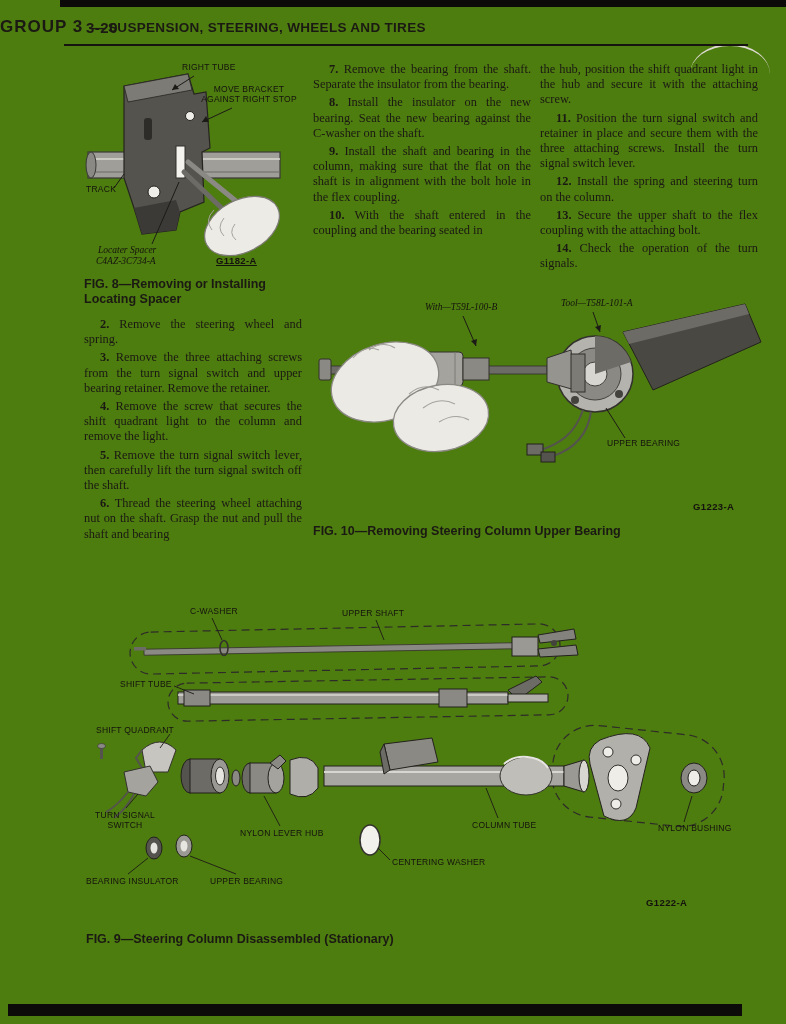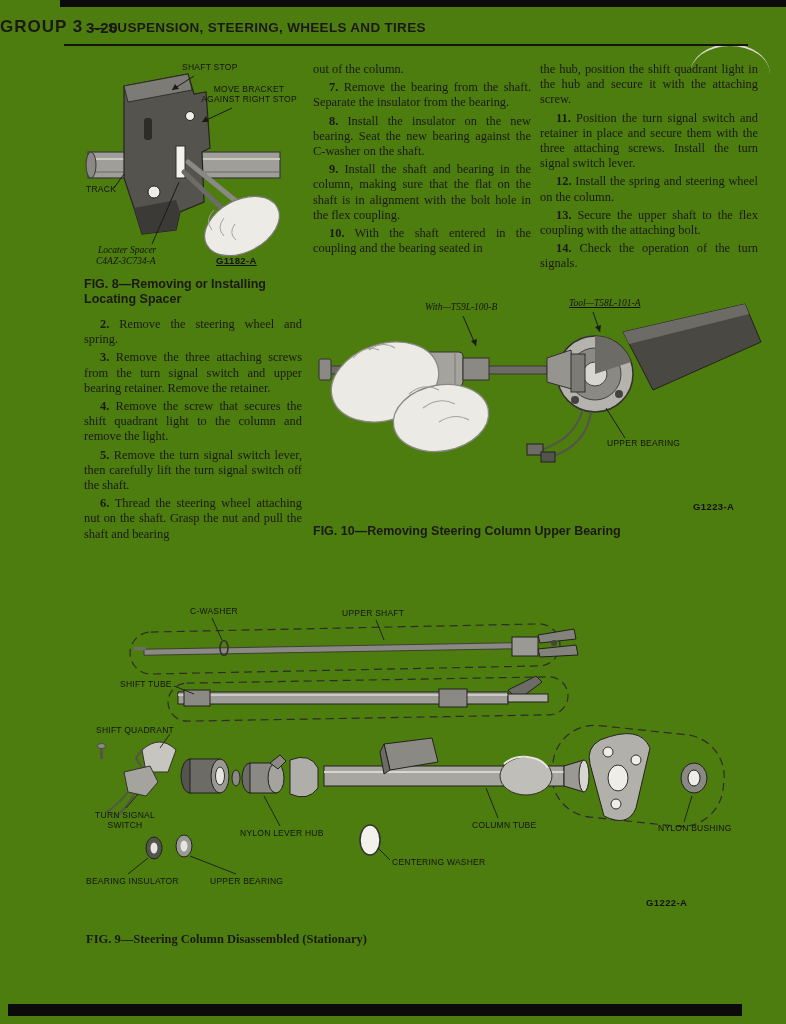--- a/index.html
+++ b/index.html
@@ -72,52 +72,51 @@
         <path d="M104 102 L158 146" stroke="#8b8984" stroke-width="5" stroke-linecap="round"></path>
         <ellipse cx="158" cy="166" rx="40" ry="26" fill="#edebe5" stroke="#7d7b75" stroke-width="1.3" transform="rotate(-28 158 166)"></ellipse>
         <path d="M130 150 q-10 10 -2 20 M140 158 q-8 10 0 18 M151 164 q-7 9 1 16" fill="none" stroke="#a5a39d" stroke-width="1"></path>
         <path d="M110 16 L88 30" stroke="#1c1a16" stroke-width="1" fill="none"></path>
         <path d="M88 30 l7 -1 -4 -5 Z" fill="#1c1a16"></path>
         <path d="M148 48 L118 62" stroke="#1c1a16" stroke-width="1" fill="none"></path>
         <path d="M118 62 l7 0 -3 -6 Z" fill="#1c1a16"></path>
         <path d="M30 128 L40 114" stroke="#1c1a16" stroke-width="1" fill="none"></path>
         <path d="M68 184 L95 122" stroke="#1c1a16" stroke-width="1" fill="none"></path>
       </svg>
-      <div class="lbl" style="left:98px; top:2px;">SHAFT STOP</div>
+      <div class="lbl" style="left:98px; top:2px;">RIGHT TUBE</div>
       <div class="lbl ctr" style="left:112px; top:24px; width:106px;">
         <span style="display:block;">MOVE BRACKET</span>
         <span style="display:block;">AGAINST RIGHT STOP</span>
       </div>
       <div class="lbl" style="left:2px; top:124px;">TRACK</div>
       <div class="lbl it" style="left:14px; top:185px;">Locater Spacer</div>
       <div class="lbl it" style="left:12px; top:196px;">C4AZ-3C734-A</div>
       <div class="lbl code" style="left:132px; top:196px;text-decoration:underline;">G1182-A</div>
     </div>
 
     <div class="figcap">FIG. 8—Removing or Installing Locating Spacer</div>
 
     <p class="step"><b>2.</b> <span>Remove the steering wheel and spring.</span></p>
     <p class="step"><b>3.</b> <span>Remove the three attaching screws from the turn signal switch and upper bearing retainer. Remove the retainer.</span></p>
     <p class="step"><b>4.</b> <span>Remove the screw that secures the shift quadrant light to the column and remove the light.</span></p>
     <p class="step"><b>5.</b> <span>Remove the turn signal switch lever, then carefully lift the turn signal switch off the shaft.</span></p>
     <p class="step"><b>6.</b> <span>Thread the steering wheel attaching nut on the shaft. Grasp the nut and pull the shaft and bearing</span></p>
   </div>
 
   <div class="col" style="left:313px; top:62px;">
-    <p class="cont">out of the column.</p>
     <p class="step"><b>7.</b> <span>Remove the bearing from the shaft. Separate the insulator from the bearing.</span></p>
     <p class="step"><b>8.</b> <span>Install the insulator on the new bearing. Seat the new bearing against the C-washer on the shaft.</span></p>
     <p class="step"><b>9.</b> <span>Install the shaft and bearing in the column, making sure that the flat on the shaft is in alignment with the bolt hole in the flex coupling.</span></p>
     <p class="step"><b>10.</b> <span>With the shaft entered in the coupling and the bearing seated in</span></p>
   </div>
 
   <div class="col" style="left:540px; top:62px;">
     <p class="cont">the hub, position the shift quadrant light in the hub and secure it with the attaching screw.</p>
     <p class="step"><b>11.</b> <span>Position the turn signal switch and retainer in place and secure them with the three attaching screws. Install the turn signal switch lever.</span></p>
-    <p class="step"><b>12.</b> <span>Install the spring and steering wheel on the column.</span></p>
+    <p class="step"><b>12.</b> <span>Install the spring and steering turn on the column.</span></p>
     <p class="step"><b>13.</b> <span>Secure the upper shaft to the flex coupling with the attaching bolt.</span></p>
     <p class="step"><b>14.</b> <span>Check the operation of the turn signals.</span></p>
   </div>
 
   <div class="fig figabs" style="left:313px; top:298px; width:450px; height:222px;">
     <svg width="450" height="222" viewBox="0 0 450 222">
       <polygon points="310,34 432,6 448,44 340,92" fill="#4a4843" stroke="#23211d"></polygon>
       <polygon points="310,34 432,6 436,16 316,46" fill="#6d6b66"></polygon>
       <circle cx="282" cy="76" r="38" fill="#b5b3ad" stroke="#33312d" stroke-width="1.5"></circle>
       <circle cx="282" cy="76" r="26" fill="#8b8984" stroke="#44423d"></circle>
@@ -139,21 +138,21 @@
       <path d="M270 112 C 262 136, 246 146, 228 152 M278 114 C 274 140, 258 152, 240 158" fill="none" stroke="#55534e" stroke-width="2"></path>
       <rect x="214" y="146" width="16" height="11" fill="#6d6b66" stroke="#23211d"></rect>
       <rect x="228" y="154" width="14" height="10" fill="#55534e" stroke="#23211d"></rect>
       <path d="M150 18 L163 48" stroke="#1c1a16" stroke-width="1" fill="none"></path>
       <path d="M163 48 l1 -7 -6 2 Z" fill="#1c1a16"></path>
       <path d="M280 14 L287 34" stroke="#1c1a16" stroke-width="1" fill="none"></path>
       <path d="M287 34 l1 -7 -6 2 Z" fill="#1c1a16"></path>
       <path d="M312 140 L293 110" stroke="#1c1a16" stroke-width="1" fill="none"></path>
     </svg>
     <div class="lbl it" style="left:112px; top:4px;">With—T59L-100-B</div>
-    <div class="lbl it" style="left:256px; top:0px;text-decoration:underline;">Tool—T58L-101-A</div>
+    <div class="lbl it" style="left:248px; top:0px;">Tool—T58L-101-A</div>
     <div class="lbl" style="left:294px; top:140px;">UPPER BEARING</div>
     <div class="lbl code" style="left:380px; top:204px;">G1223-A</div>
   </div>
   <div class="capabs" style="left:313px; top:524px;">FIG. 10—Removing Steering Column Upper Bearing</div>
 
   <div class="fig figabs" style="left:84px; top:582px; width:660px; height:340px;">
     <svg width="660" height="340" viewBox="0 0 660 340">
 
       <rect x="46" y="46" width="430" height="42" rx="21" fill="none" stroke="#2e2c28" stroke-width="1.2" stroke-dasharray="8 5" transform="rotate(-1.2 260 67)"></rect>
       <rect x="84" y="98" width="400" height="38" rx="19" fill="none" stroke="#2e2c28" stroke-width="1.2" stroke-dasharray="8 5" transform="rotate(-1 284 117)"></rect>
@@ -235,15 +234,15 @@
       <span style="display:block;">SWITCH</span>
     </div>
     <div class="lbl" style="left:156px; top:246px;">NYLON LEVER HUB</div>
     <div class="lbl" style="left:388px; top:238px;">COLUMN TUBE</div>
     <div class="lbl" style="left:574px; top:241px;">NYLON BUSHING</div>
     <div class="lbl" style="left:308px; top:275px;">CENTERING WASHER</div>
     <div class="lbl" style="left:2px; top:294px;">BEARING INSULATOR</div>
     <div class="lbl" style="left:126px; top:294px;">UPPER BEARING</div>
     <div class="lbl code" style="left:562px; top:316px;">G1222-A</div>
   </div>
-  <div class="capabs" style="left:86px; top:932px;font-family:Liberation Serif, serif;">FIG. 9—Steering Column Disassembled (Stationary)</div>
+  <div class="capabs" style="left:86px; top:932px;">FIG. 9—Steering Column Disassembled (Stationary)</div>
 
 </div>
 
 </body></html>

